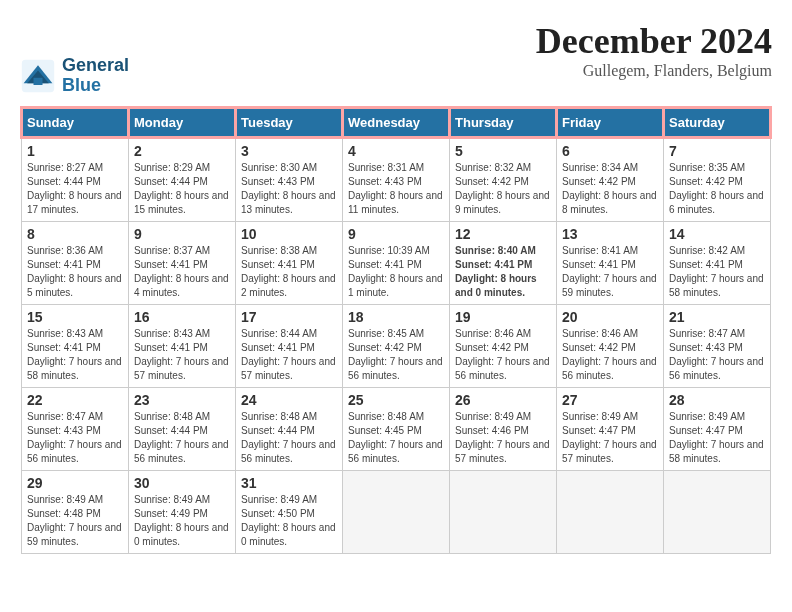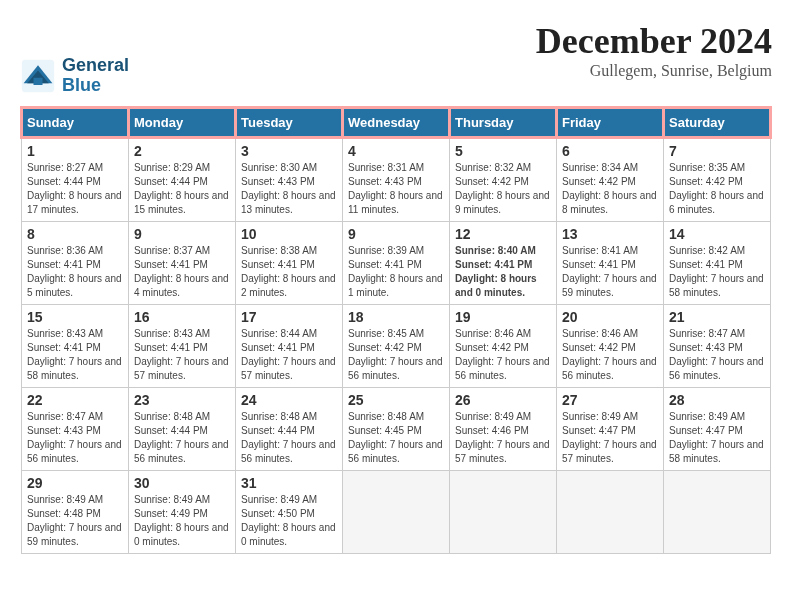--- a/index.html
+++ b/index.html
@@ -97,21 +97,21 @@
       <polygon points="20,14 32,28 8,28" fill="#1a5276"></polygon>
       <rect x="15" y="22" width="10" height="8" fill="#2471a3"></rect>
     </svg>
     <div class="logo-text">
       <div><span>General</span></div>
       <div><span style="color:#2471a3">Blue</span></div>
     </div>
   </div>
   <div class="title-section">
     <div class="month-title">December 2024</div>
-    <div class="location-title">Gullegem, Sunrise, Belgium</div>
+    <div class="location-title">Gullegem, Flanders, Belgium</div>
   </div>
 </div>
 
 <table>
   <thead>
     <tr>
     <th>Sunday</th>
         <th>Monday</th>
         <th>Tuesday</th>
         <th>Wednesday</th>
@@ -179,21 +179,21 @@
 Daylight: 8 hours and 4 minutes.</div>
         </td>
         <td>
           <span class="day-num">10</span>
           <div class="cell-text" style="white-space: pre-line;">Sunrise: 8:38 AM
 Sunset: 4:41 PM
 Daylight: 8 hours and 2 minutes.</div>
         </td>
         <td>
           <span class="day-num">9</span>
-          <div class="cell-text" style="white-space: pre-line;">Sunrise: 8:39 AM
+          <div class="cell-text" style="white-space: pre-line;">Sunrise: 10:39 AM
 Sunset: 4:41 PM
 Daylight: 8 hours and 1 minute.</div>
         </td>
         <td>
           <span class="day-num">12</span>
           <div class="cell-text" style="white-space: pre-line; font-weight: bold;">Sunrise: 8:40 AM
 Sunset: 4:41 PM
 Daylight: 8 hours and 0 minutes.</div>
         </td>
         <td>

